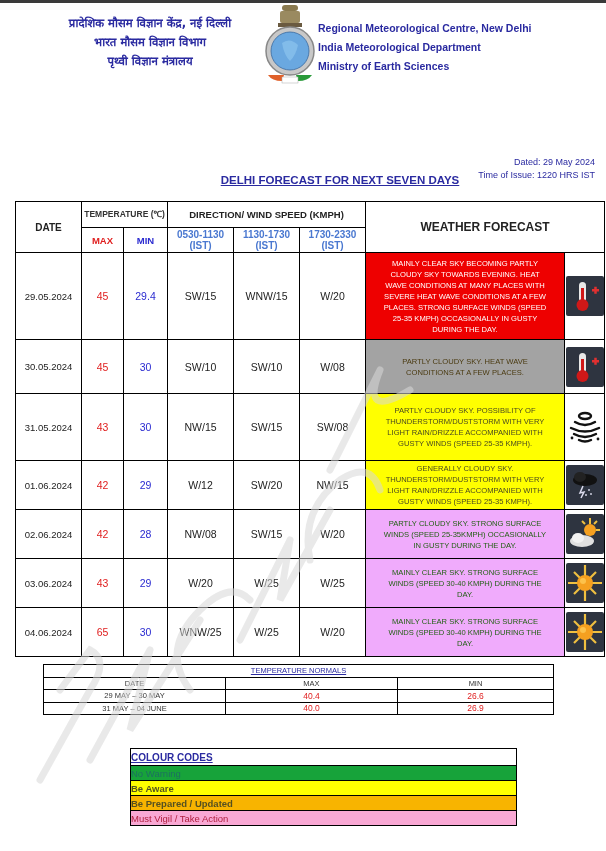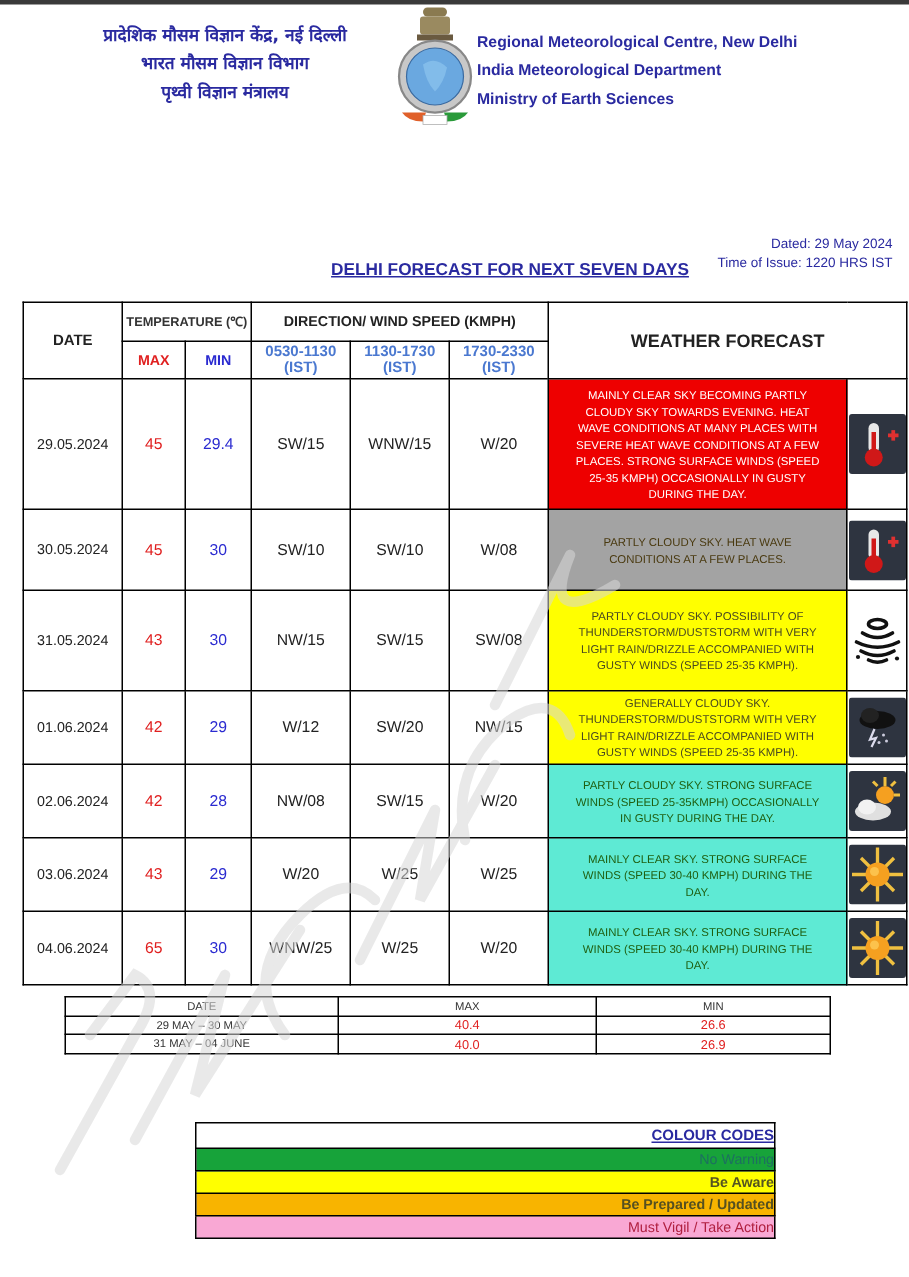--- a/index.html
+++ b/index.html
@@ -35,29 +35,29 @@
   .c-max { font-size: 10.5px; color: #e02020; font-weight: bold; }
   .c-min { font-size: 10.5px; color: #2a2ad0; font-weight: bold; }
   .c-wind { font-size: 10.5px; color: #222; }
   .c-fc { font-size: 7.6px; font-weight: bold; line-height: 11px; padding: 0 17px; }
   .c-icon { padding: 0; }
   .icon-box { width: 38px; height: 40px; margin: 0 auto; border-radius: 2px; display: flex; align-items: center; justify-content: center; }
 
   .fc-red { background: #ee0000; color: #ffffff; }
   .fc-orange { background: #a3a3a3; color: #4a3a10; }
   .fc-yellow { background: #ffff00; color: #4a4a20; }
-  .fc-green { background: #5eead4; color: #1f5f10; }
+  .fc-green { background: #f0abfc; color: #1f5f10; }
 
   table.norm { position: absolute; left: 43px; top: 664px; width: 510px; border-collapse: collapse; table-layout: fixed; }
   table.norm td { border: 1px solid #000; text-align: center; font-size: 7.5px; height: 12.5px; color: #333; }
   .norm-title { color: #2a2aa0 !important; text-decoration: underline; }
   .norm-val { color: #e02020 !important; font-size: 8.5px !important; }
 
   table.codes { position: absolute; left: 130px; top: 748px; width: 387px; border-collapse: collapse; table-layout: fixed; }
-  table.codes td { border: 1px solid #000; text-align: right; font-weight: bold; font-size: 9.5px; height: 15px; }
+  table.codes td { border: 1px solid #000; text-align: left; font-weight: bold; font-size: 9.5px; height: 15px; }
   .codes-title { color: #2a2aa0; text-decoration: underline; font-size: 10px !important; height: 17px !important; }
   .cc-green { background: #17a33a; color: #1d7060; font-weight: normal !important; }
   .cc-yellow { background: #ffff00; color: #555520; }
   .cc-orange { background: #f8b400; color: #555020; }
   .cc-red { background: #f9a8d4; color: #b02040; font-weight: normal !important; }
 
   .watermark { position: absolute; left: 0; top: 0; width: 606px; height: 851px; pointer-events: none; }
 </style>
 </head>
 <body>
@@ -289,20 +289,23 @@
     </tbody>
 </table>
 
 <table class="norm">
   <colgroup>
       <col style="width:182px">
       <col style="width:172px">
       <col style="width:156px">
     </colgroup>
   <tbody>
+      <tr>
+        <td colspan="3" class="norm-title">TEMPERATURE NORMALS</td>
+      </tr>
   <tr>
     <td>DATE</td>
     <td>MAX</td>
     <td>MIN</td>
   </tr>
   <tr>
     <td>29 MAY – 30 MAY</td>
     <td class="norm-val">40.4</td>
     <td class="norm-val">26.6</td>
   </tr>

